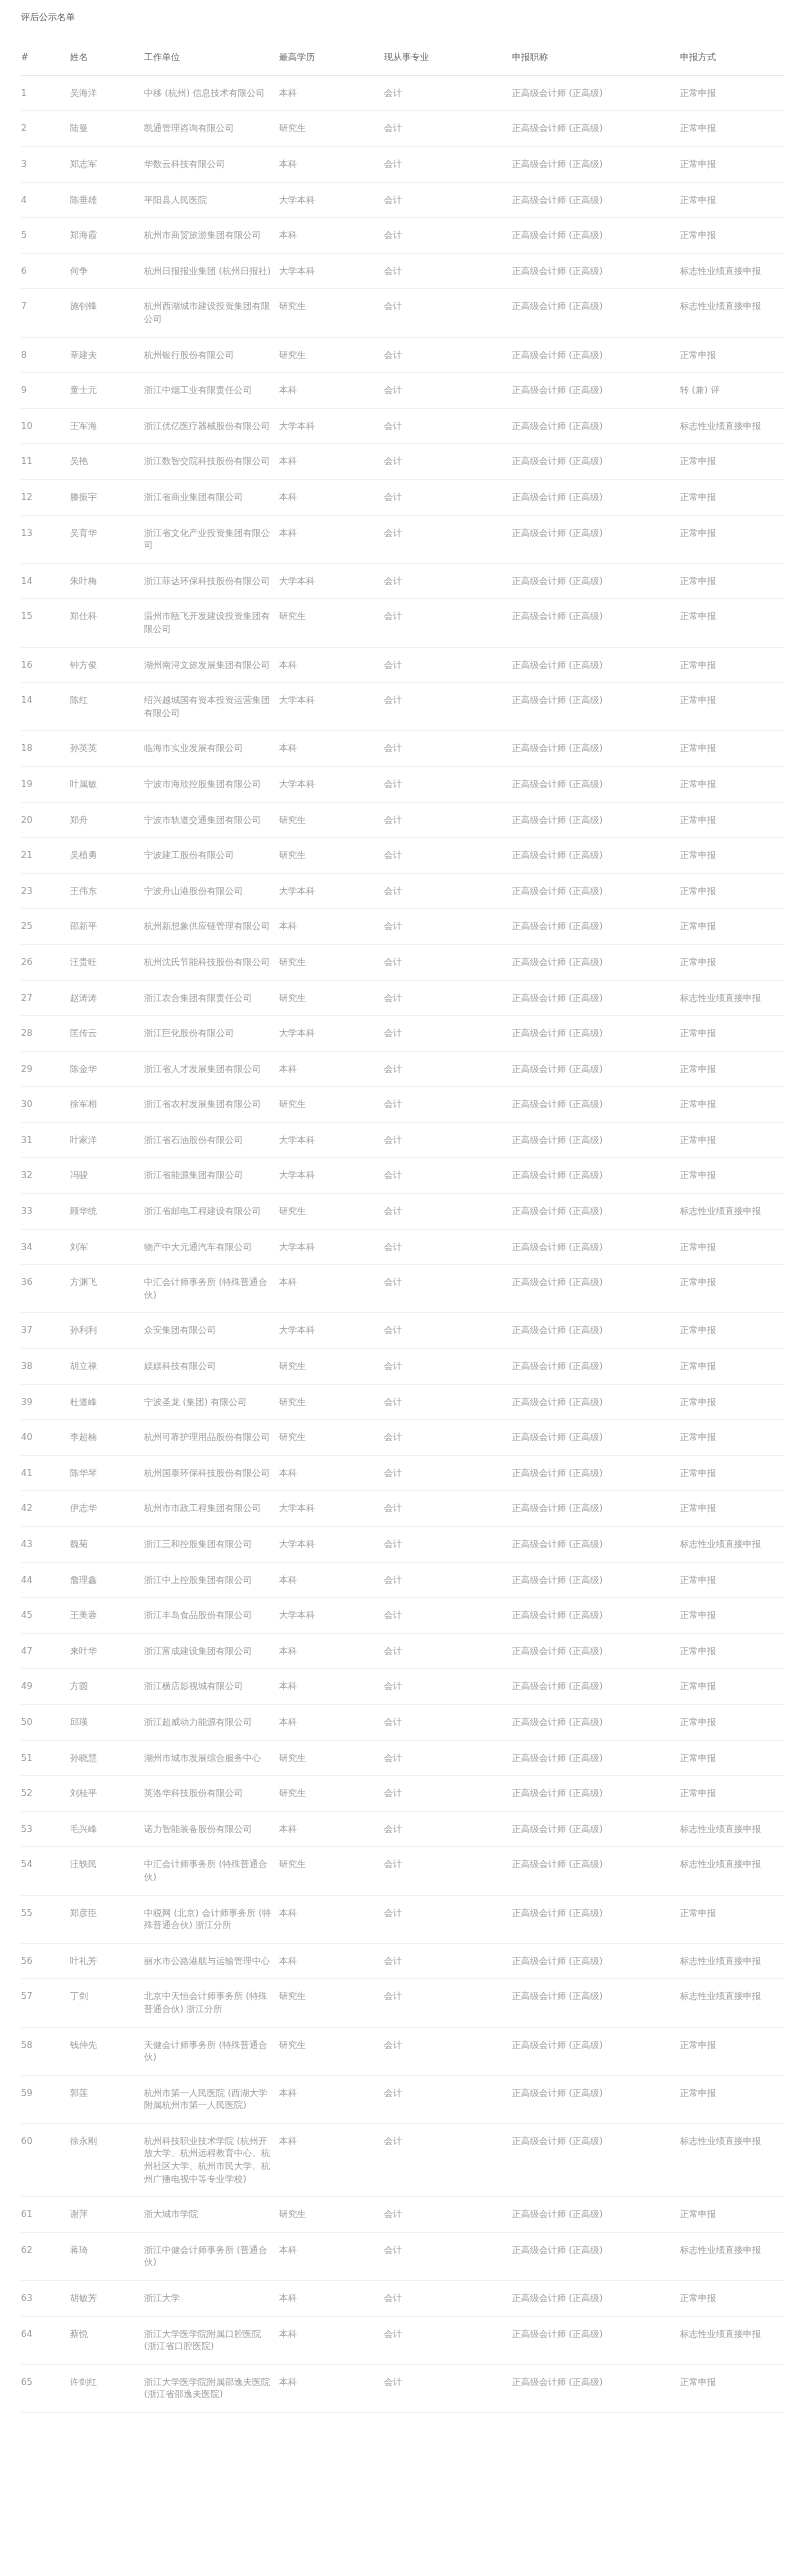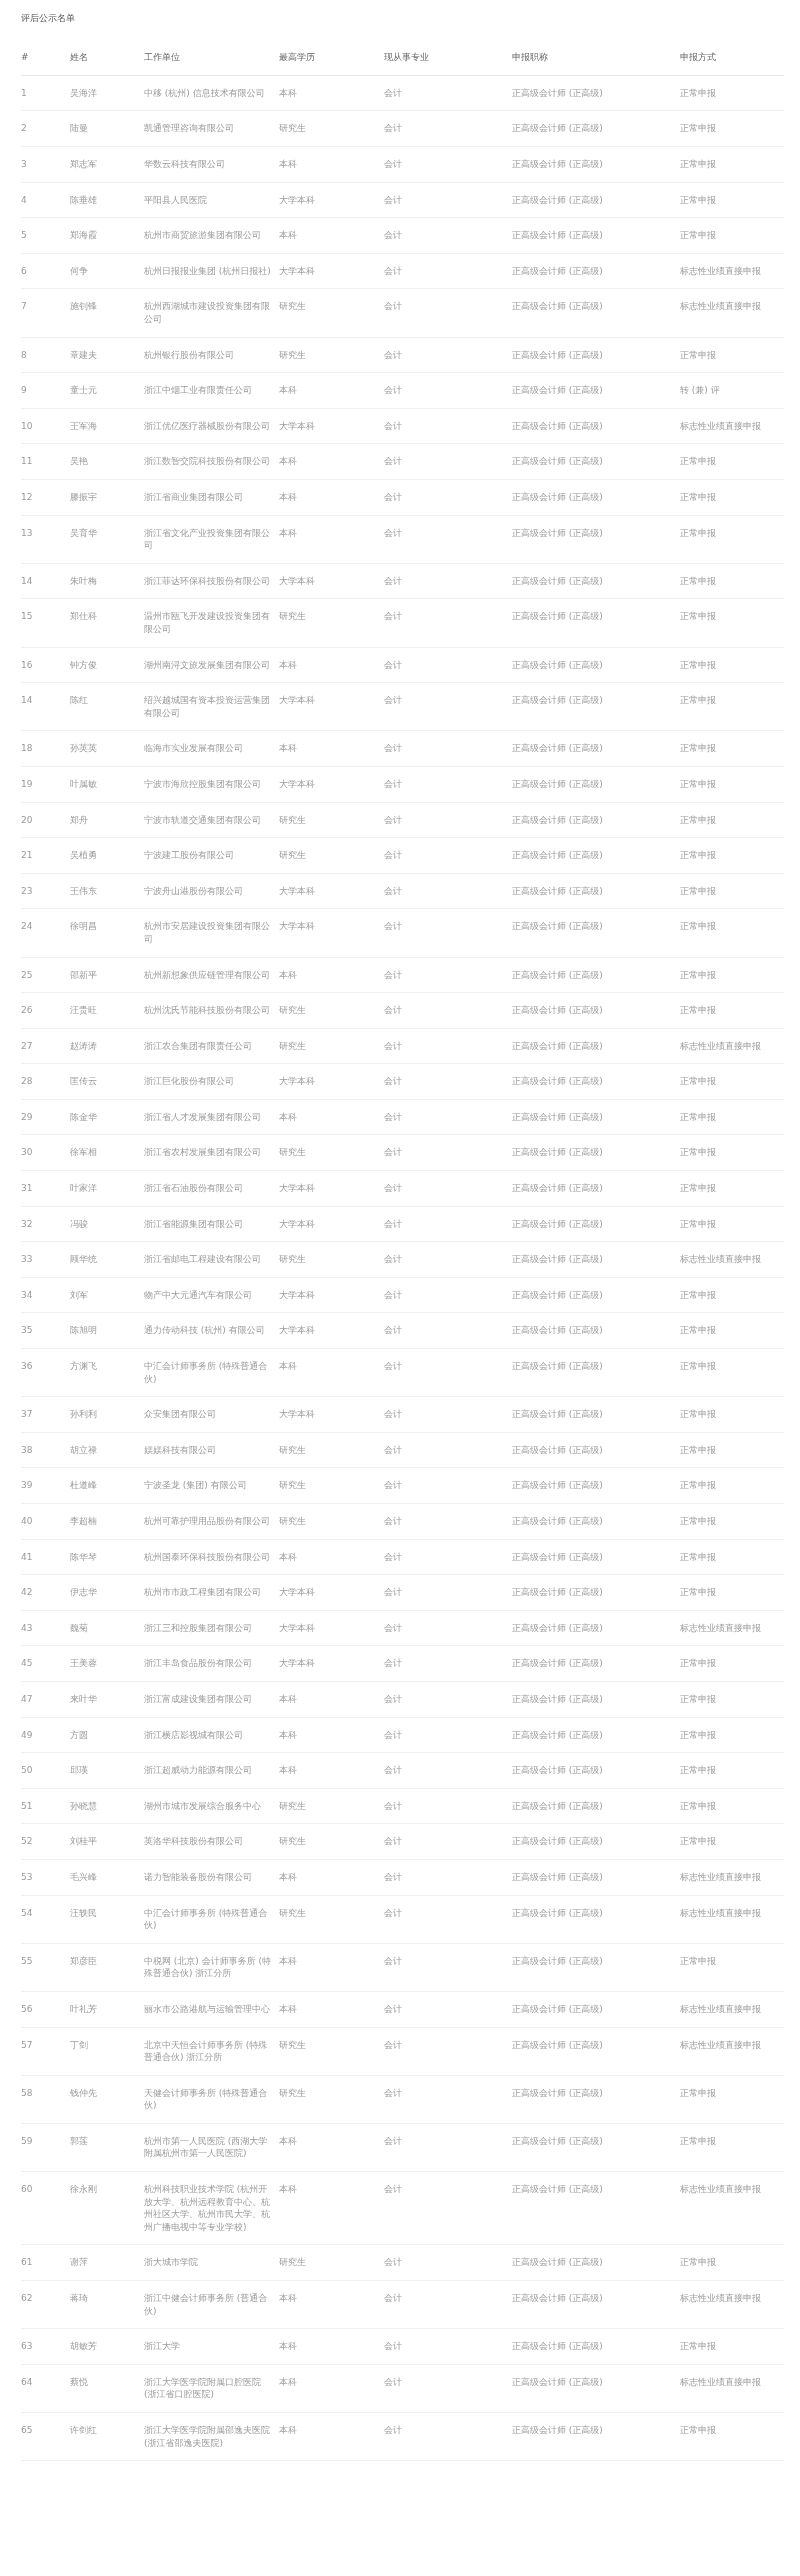--- a/index.html
+++ b/index.html
@@ -13,20 +13,21 @@
     box-sizing: border-box;
     padding: 12px 18px 30px 21px;
     background: #ffffff;
   }
   .doc-title {
     font-size: 9px;
     color: #555555;
     line-height: 12px;
     margin: 0 0 16.3px 0;
     font-weight: normal;
+    font-family: Liberation Mono, monospace;
   }
   table.review-table {
     border-collapse: collapse;
     table-layout: fixed;
     width: 762px;
   }
   table.review-table col.c-no    { width: 49px; }
   table.review-table col.c-name  { width: 74px; }
   table.review-table col.c-unit  { width: 135px; }
   table.review-table col.c-edu   { width: 105px; }
@@ -296,29 +297,20 @@
     <tr>
       <td>23</td>
       <td>王伟东</td>
       <td>宁波舟山港股份有限公司</td>
       <td>大学本科</td>
       <td>会计</td>
       <td>正高级会计师 (正高级)</td>
       <td>正常申报</td>
     </tr>
 
-    <tr>
-      <td>24</td>
-      <td>徐明昌</td>
-      <td>杭州市安居建设投资集团有限公司</td>
-      <td>大学本科</td>
-      <td>会计</td>
-      <td>正高级会计师 (正高级)</td>
-      <td>正常申报</td>
-    </tr>
 
     <tr>
       <td>25</td>
       <td>邵新平</td>
       <td>杭州新想象供应链管理有限公司</td>
       <td>本科</td>
       <td>会计</td>
       <td>正高级会计师 (正高级)</td>
       <td>正常申报</td>
     </tr>
@@ -406,29 +398,20 @@
     <tr>
       <td>34</td>
       <td>刘军</td>
       <td>物产中大元通汽车有限公司</td>
       <td>大学本科</td>
       <td>会计</td>
       <td>正高级会计师 (正高级)</td>
       <td>正常申报</td>
     </tr>
 
-    <tr>
-      <td>35</td>
-      <td>陈旭明</td>
-      <td>通力传动科技 (杭州) 有限公司</td>
-      <td>大学本科</td>
-      <td>会计</td>
-      <td>正高级会计师 (正高级)</td>
-      <td>正常申报</td>
-    </tr>
 
     <tr>
       <td>36</td>
       <td>方渊飞</td>
       <td>中汇会计师事务所 (特殊普通合伙)</td>
       <td>本科</td>
       <td>会计</td>
       <td>正高级会计师 (正高级)</td>
       <td>正常申报</td>
     </tr>
@@ -496,20 +479,29 @@
     <tr>
       <td>43</td>
       <td>魏菊</td>
       <td>浙江三和控股集团有限公司</td>
       <td>大学本科</td>
       <td>会计</td>
       <td>正高级会计师 (正高级)</td>
       <td>标志性业绩直接申报</td>
     </tr>
 
+    <tr>
+      <td>44</td>
+      <td>詹理鑫</td>
+      <td>浙江中上控股集团有限公司</td>
+      <td>本科</td>
+      <td>会计</td>
+      <td>正高级会计师 (正高级)</td>
+      <td>正常申报</td>
+    </tr>
 
     <tr>
       <td>45</td>
       <td>王美蓉</td>
       <td>浙江丰岛食品股份有限公司</td>
       <td>大学本科</td>
       <td>会计</td>
       <td>正高级会计师 (正高级)</td>
       <td>正常申报</td>
     </tr>

